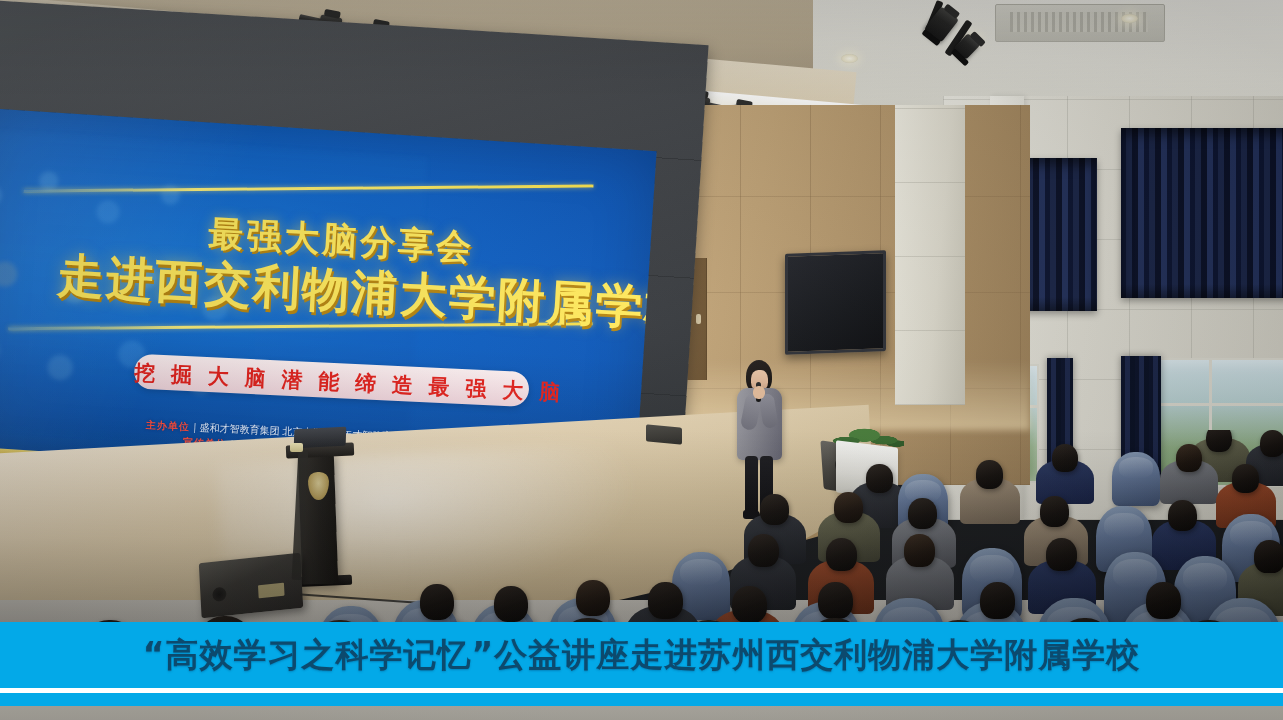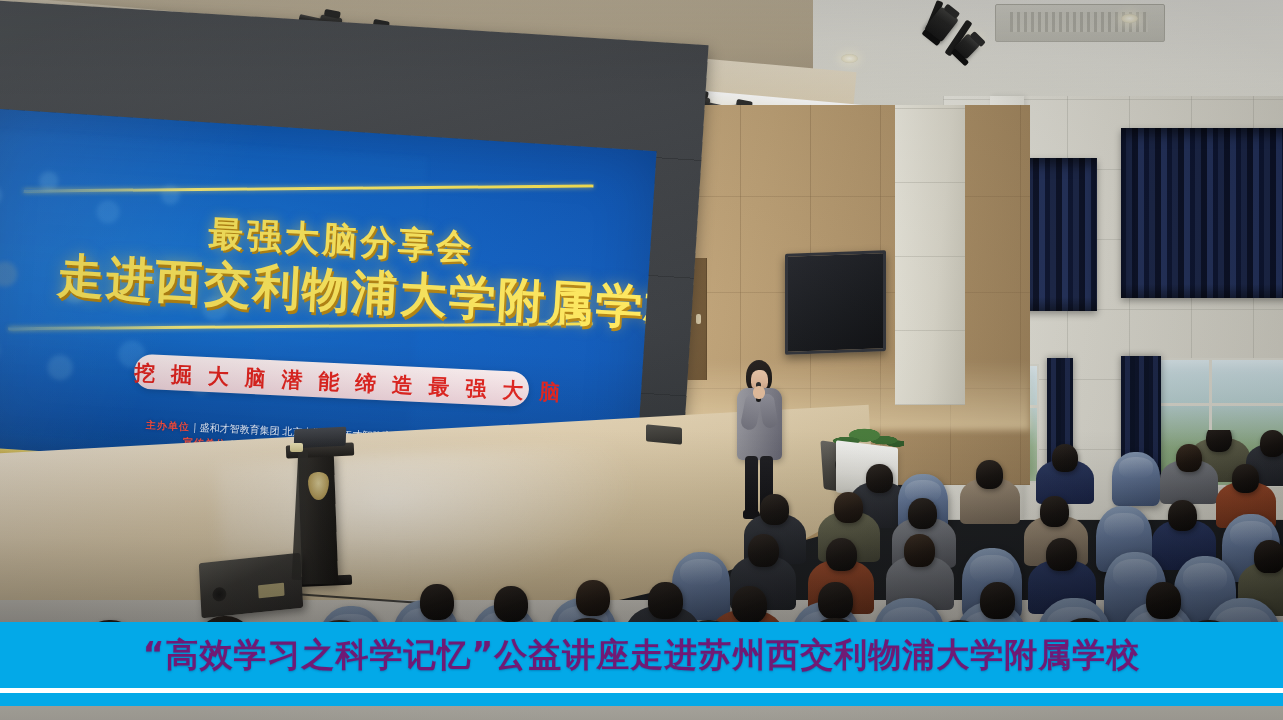--- a/index.html
+++ b/index.html
@@ -709,18 +709,18 @@
     <div class="head brown" style="left:930px;top:190px;width:58px;height:60px;"></div>
     <div class="head" style="left:1056px;top:188px;width:58px;height:60px;"></div>
     <div class="head" style="left:1180px;top:190px;width:58px;height:60px;"></div>
 
     <div class="audience-shade"></div>
   </div>
 
   <div class="photo-grain"></div>
 
   <div class="caption-bar" style="background: rgb(3, 169, 232);">
-    <span class="caption-text" style="color: #701a75;">“高效学习之科学记忆”公益讲座走进苏州西交利物浦大学附属学校</span>
+    <span class="caption-text" style="color: #0c4a6e;">“高效学习之科学记忆”公益讲座走进苏州西交利物浦大学附属学校</span>
   </div>
   <div class="caption-gap"></div>
   <div class="caption-under" style="background: rgb(3, 169, 232);"></div>
 
 </div>
 
 </body></html>

